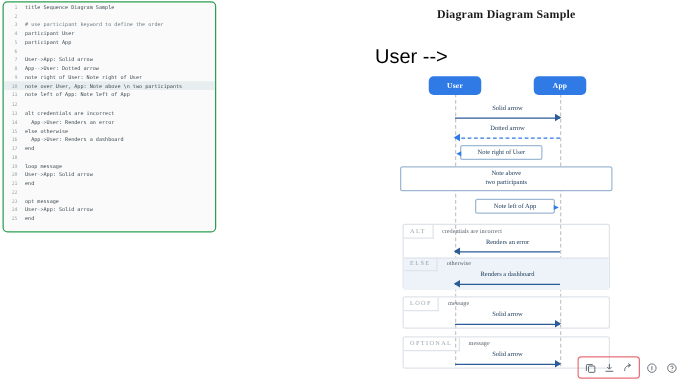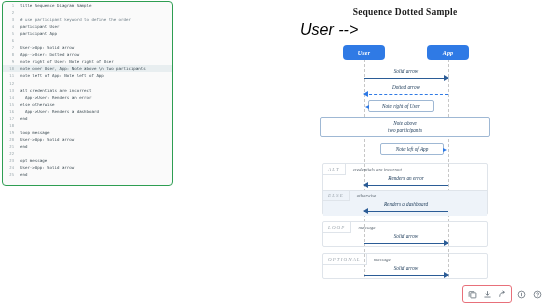--- a/index.html
+++ b/index.html
@@ -54,22 +54,21 @@
     font-family:"Liberation Serif", serif;
     font-size:9.5px;
     font-weight:bold;
     color:#1a1a1a;
     margin-top:7px;
     letter-spacing:.2px;
   }
   #diagram-canvas{
     position:relative;
     width:210px;height:260px;
-    margin-top:4px;
-    font-style:italic;
+    margin-top:20px;
   }
   
   .lifeline{
     position:absolute;top:38px;width:0;
     border-left:1px dashed #c7c7c7;
     height:218px;
   }
   .actor-box{
     position:absolute;top:24px;
     width:42px;height:15px;
@@ -219,21 +218,21 @@
       <div class="code-line"><span class="ln">20</span><span class="code-text">User-&gt;App: Solid arrow</span></div>
       <div class="code-line"><span class="ln">21</span><span class="code-text">end</span></div>
       <div class="code-line"><span class="ln">22</span><span class="code-text"></span></div>
       <div class="code-line"><span class="ln">23</span><span class="code-text">opt message</span></div>
       <div class="code-line"><span class="ln">24</span><span class="code-text">User-&gt;App: Solid arrow</span></div>
       <div class="code-line"><span class="ln">25</span><span class="code-text">end</span></div>
     </div>
 </div>
 
 <div id="diagram-panel">
-  <div id="diagram-title">Sequence Dotted Sample</div>
+  <div id="diagram-title">Diagram Diagram Sample</div>
 
   <div id="diagram-canvas">
 
     
     <div class="lifeline" style="left:64px;"></div>
     <div class="lifeline" style="left:148px;"></div>
 
     
     <div class="actor-box" style="left:43px;">User</div>
     <div class="actor-box" style="left:127px;">App</div>

